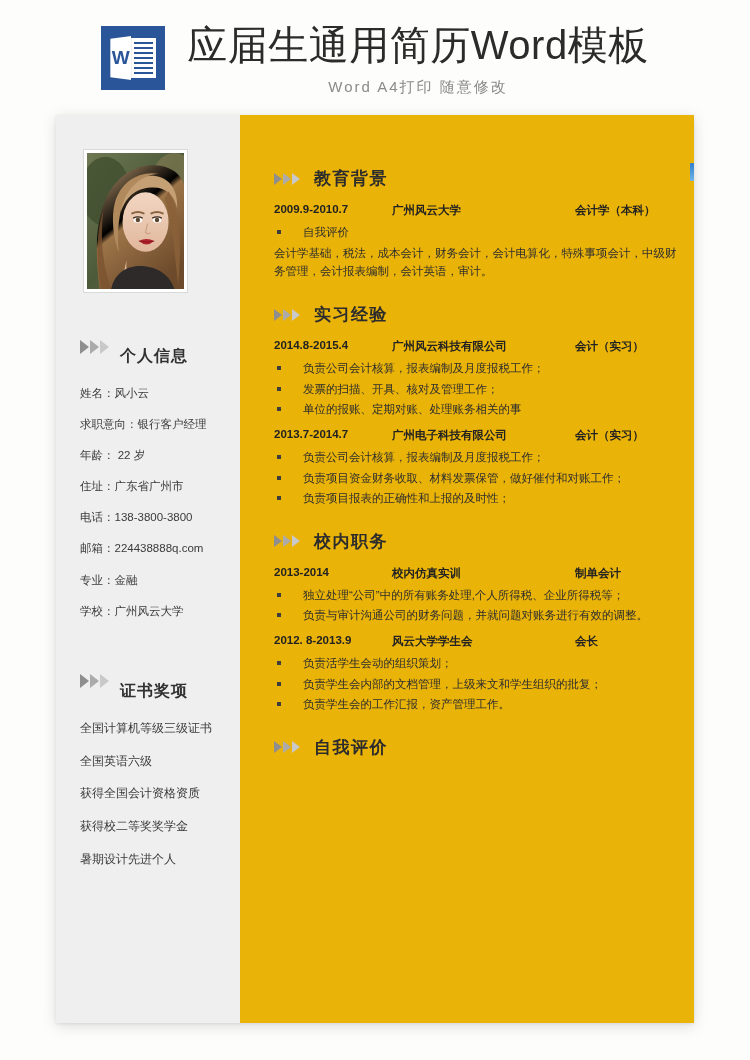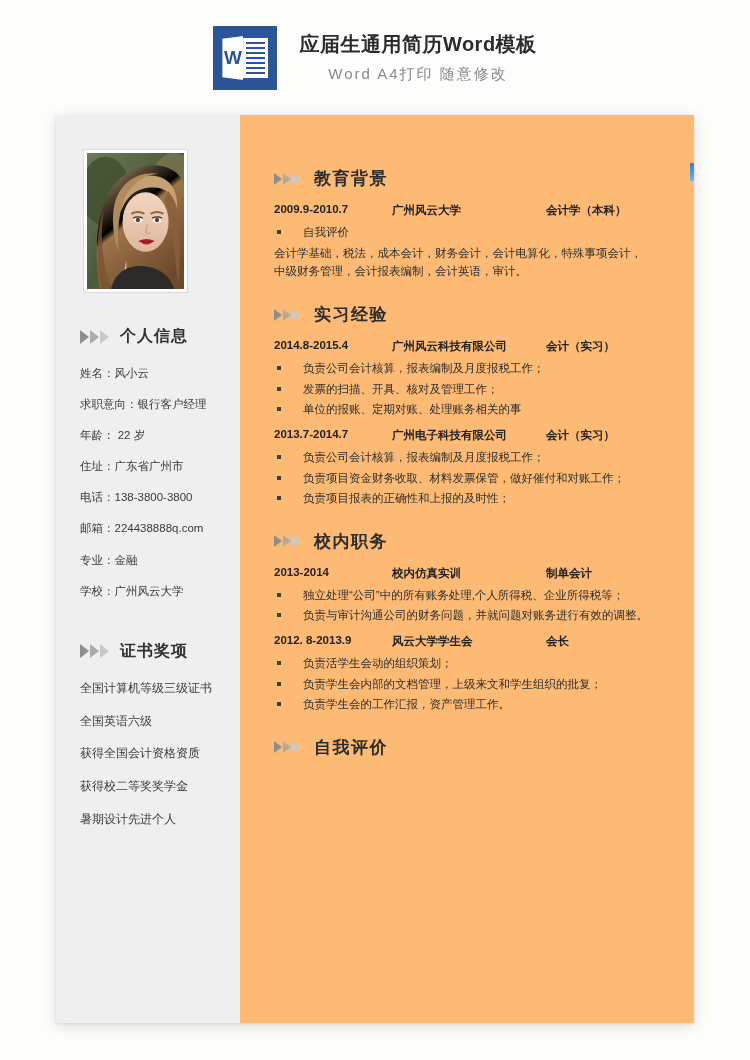--- a/index.html
+++ b/index.html
@@ -53,22 +53,22 @@
     margin-top: 2px;
     background: #ffffff;
     padding: 4px 3px;
     display: flex; flex-direction: column; justify-content: space-between;
   }
   .word-icon .wi-right i {
     display: block; height: 2px; background: #2a5699; width: 100%;
   }
   .header-texts { display: flex; flex-direction: column; align-items: center; }
   .header-title {
-    font-size: 20px;
-    font-weight: bold;
+    font-size: 40px;
+    font-weight: normal;
     color: #2b2b2b;
     letter-spacing: 0.5px;
     line-height: 1.25;
   }
   .header-sub {
     font-size: 15px;
     color: #8a8a8a;
     margin-top: 8px;
     letter-spacing: 2px;
   }
@@ -116,20 +116,21 @@
     display: flex;
     align-items: center;
     gap: 11px;
     margin: 34px 0 18px 0;
   }
   .side-head .htxt {
     font-size: 16px;
     font-weight: bold;
     color: #313131;
     letter-spacing: 1px;
+    margin-top: 20px;
   }
 
   
   .chev { display: flex; align-items: center; gap: 1px; flex: 0 0 auto; }
   .chev span {
     display: block;
     width: 0; height: 0;
     border-top: 6px solid transparent;
     border-bottom: 6px solid transparent;
     border-left-style: solid;
@@ -156,22 +157,22 @@
     font-size: 12px;
     color: #3a3a3a;
     line-height: 1.4;
     margin-bottom: 16px;
     white-space: nowrap;
   }
 
   
   .main {
     flex: 1;
-    background: #fdba74;
-    padding: 52px 44px 0 34px;
+    background: #eab308;
+    padding: 52px 15px 0 34px;
   }
   .sec-head {
     display: flex;
     align-items: center;
     gap: 14px;
     margin-bottom: 13px;
   }
   .sec-head .stxt {
     font-size: 17px;
     font-weight: bold;

